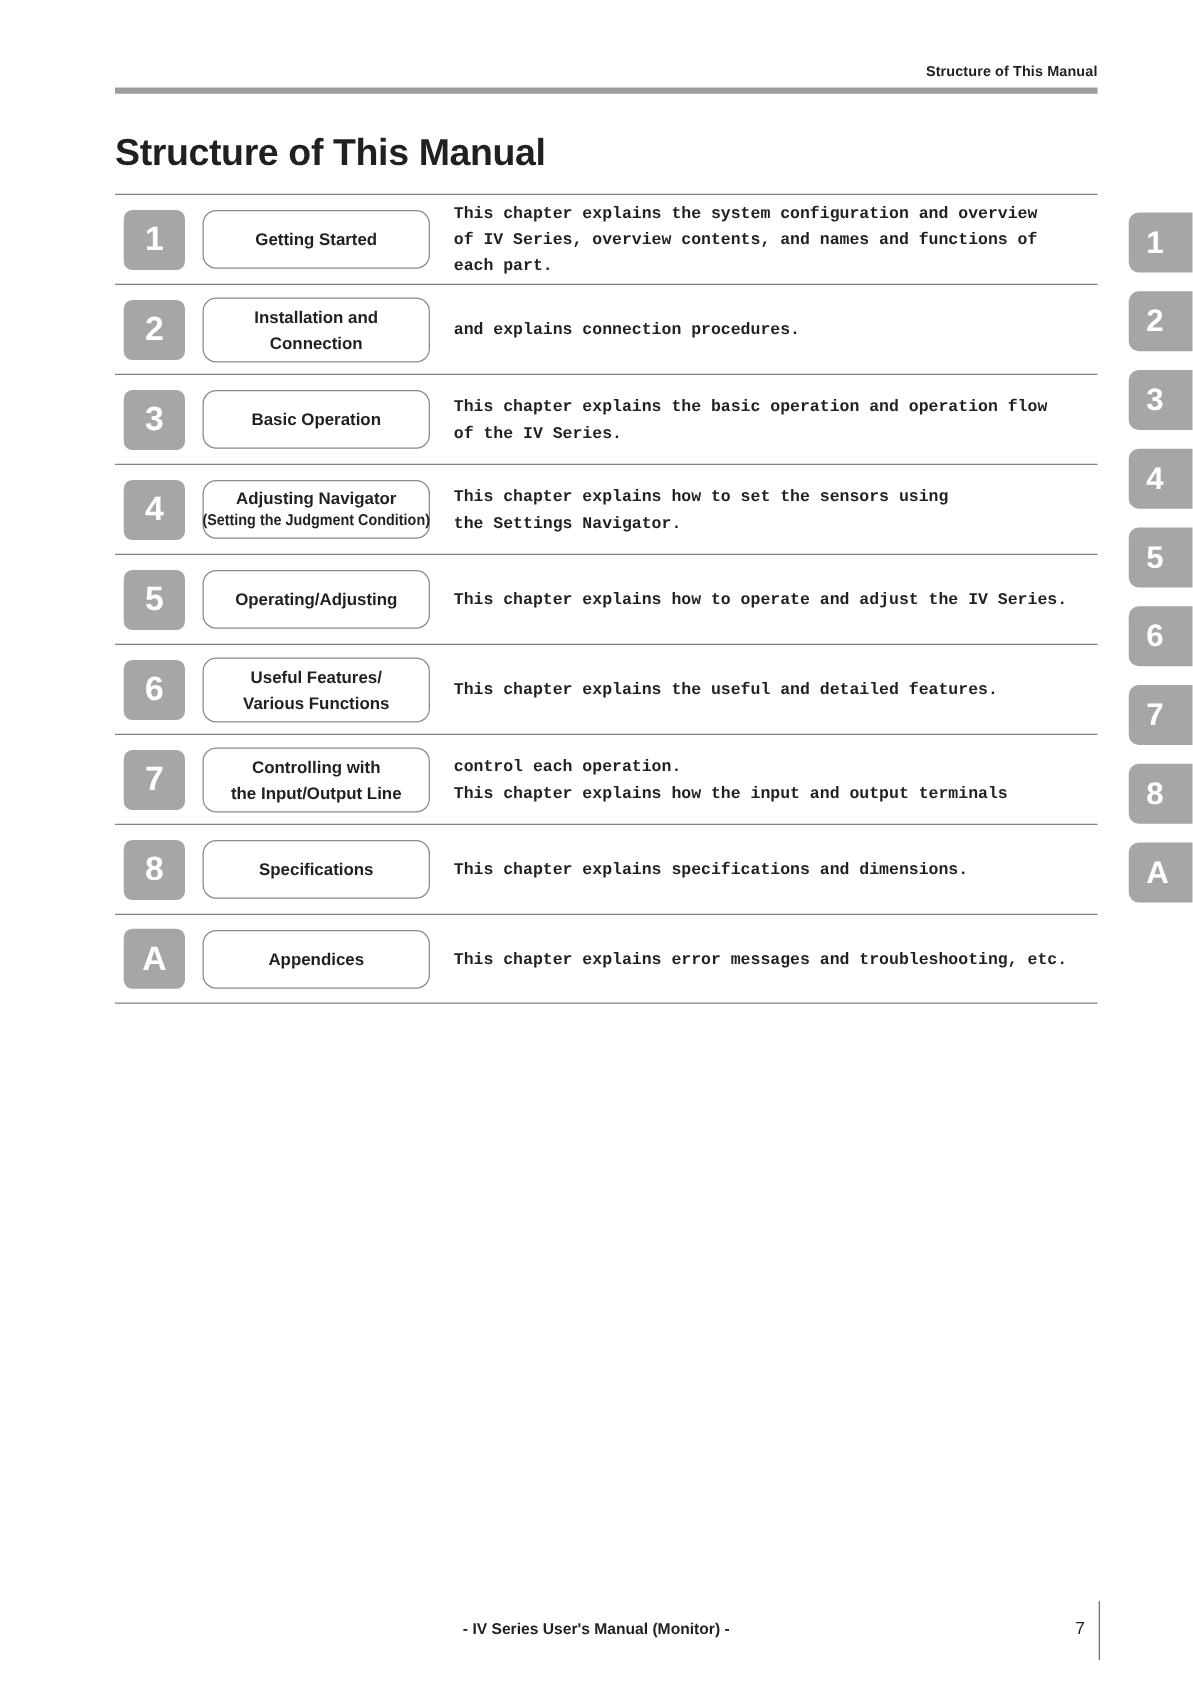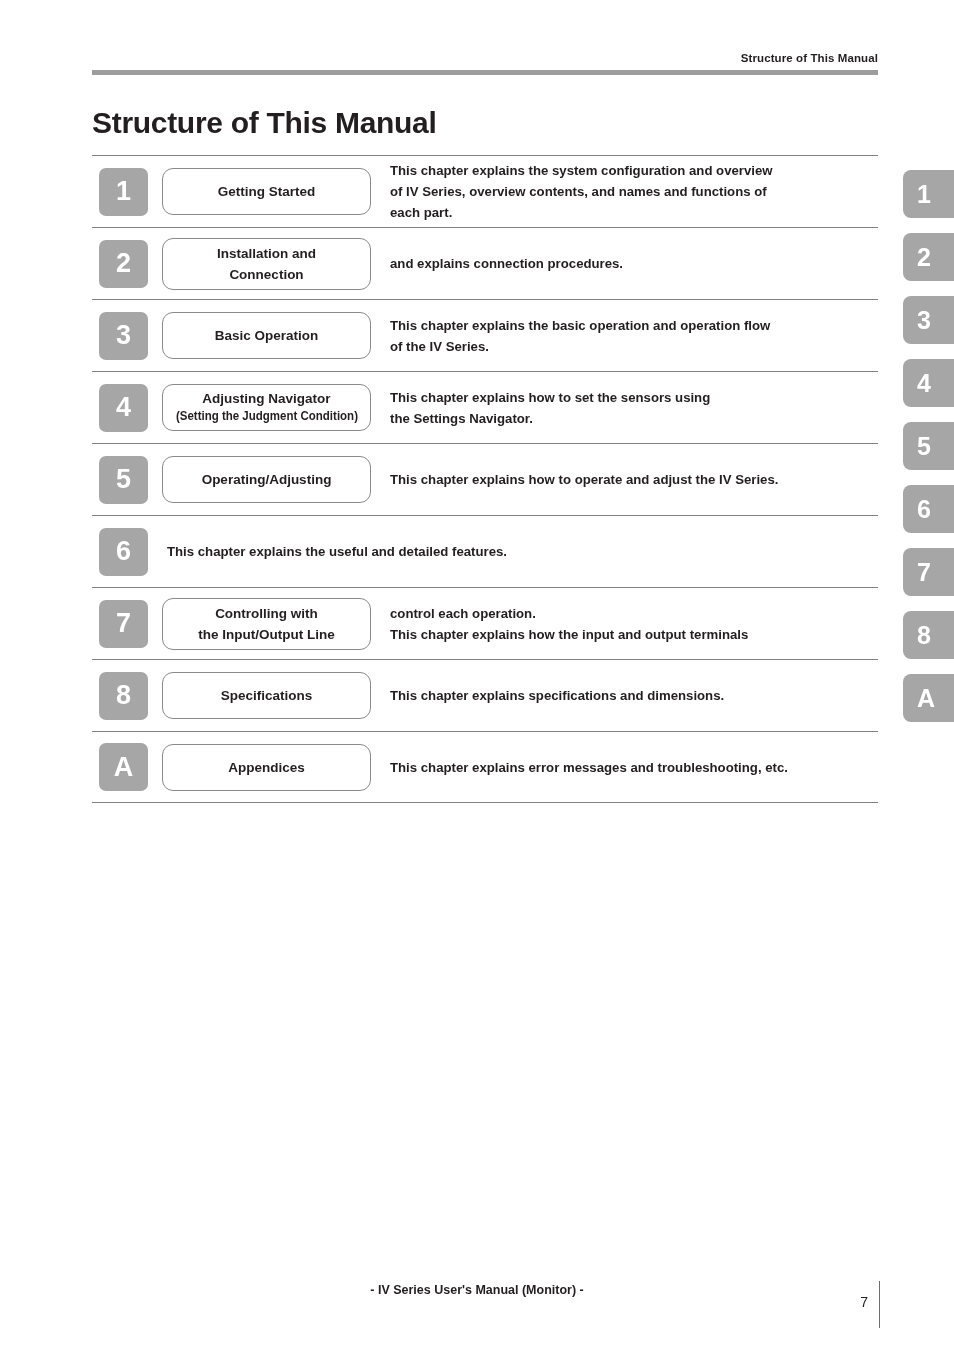--- a/index.html
+++ b/index.html
@@ -79,21 +79,21 @@
     font-size: 27px;
     font-weight: bold;
     display: flex;
     align-items: center;
     justify-content: center;
     line-height: 1;
   }
 
   .chap-box {
     flex: 0 0 auto;
-    width: 209px;
+    width: 182px;
     min-height: 47px;
     margin-left: 14px;
     border: 1px solid #8a8a8a;
     border-radius: 11px;
     background: #ffffff;
     display: flex;
     flex-direction: column;
     align-items: center;
     justify-content: center;
     box-sizing: border-box;
@@ -120,21 +120,21 @@
 
   .chap-desc {
     flex: 1 1 auto;
     margin-left: 19px;
     padding-right: 4px;
     font-size: 13.2px;
     font-weight: bold;
     line-height: 21px;
     color: #231f20;
   }
-  .chap-desc span { display: block; white-space: nowrap; }
+  .chap-desc span { display: block; white-space: nowrap; font-family: Liberation Mono, monospace; }
 
   
   #tab-strip {
     position: absolute;
     top: 170px;
     left: 903px;
     width: 60px;
   }
   .side-tab {
     width: 60px;
@@ -149,21 +149,21 @@
     align-items: center;
     justify-content: flex-start;
     padding-left: 14px;
     box-sizing: border-box;
     line-height: 1;
   }
 
   
   #footer-text {
     position: absolute;
-    bottom: 51px;
+    bottom: 38px;
     left: 0;
     width: 954px;
     text-align: center;
     font-size: 12.5px;
     font-weight: bold;
     color: #231f20;
   }
   #footer-page {
     position: absolute;
     bottom: 38px;
@@ -236,20 +236,24 @@
       <div class="chap-num">5</div>
       <div class="chap-box">
         <div class="line">Operating/Adjusting</div>
       </div>
       <div class="chap-desc">
         <span>This chapter explains how to operate and adjust the IV Series.</span>
       </div>
     </div>
     <div class="chapter-row">
       <div class="chap-num">6</div>
+      <div class="chap-box">
+        <div class="line">Useful Features/</div>
+        <div class="line">Various Functions</div>
+      </div>
       <div class="chap-desc">
         <span>This chapter explains the useful and detailed features.</span>
       </div>
     </div>
     <div class="chapter-row">
       <div class="chap-num">7</div>
       <div class="chap-box">
         <div class="line">Controlling with</div>
         <div class="line">the Input/Output Line</div>
       </div>

